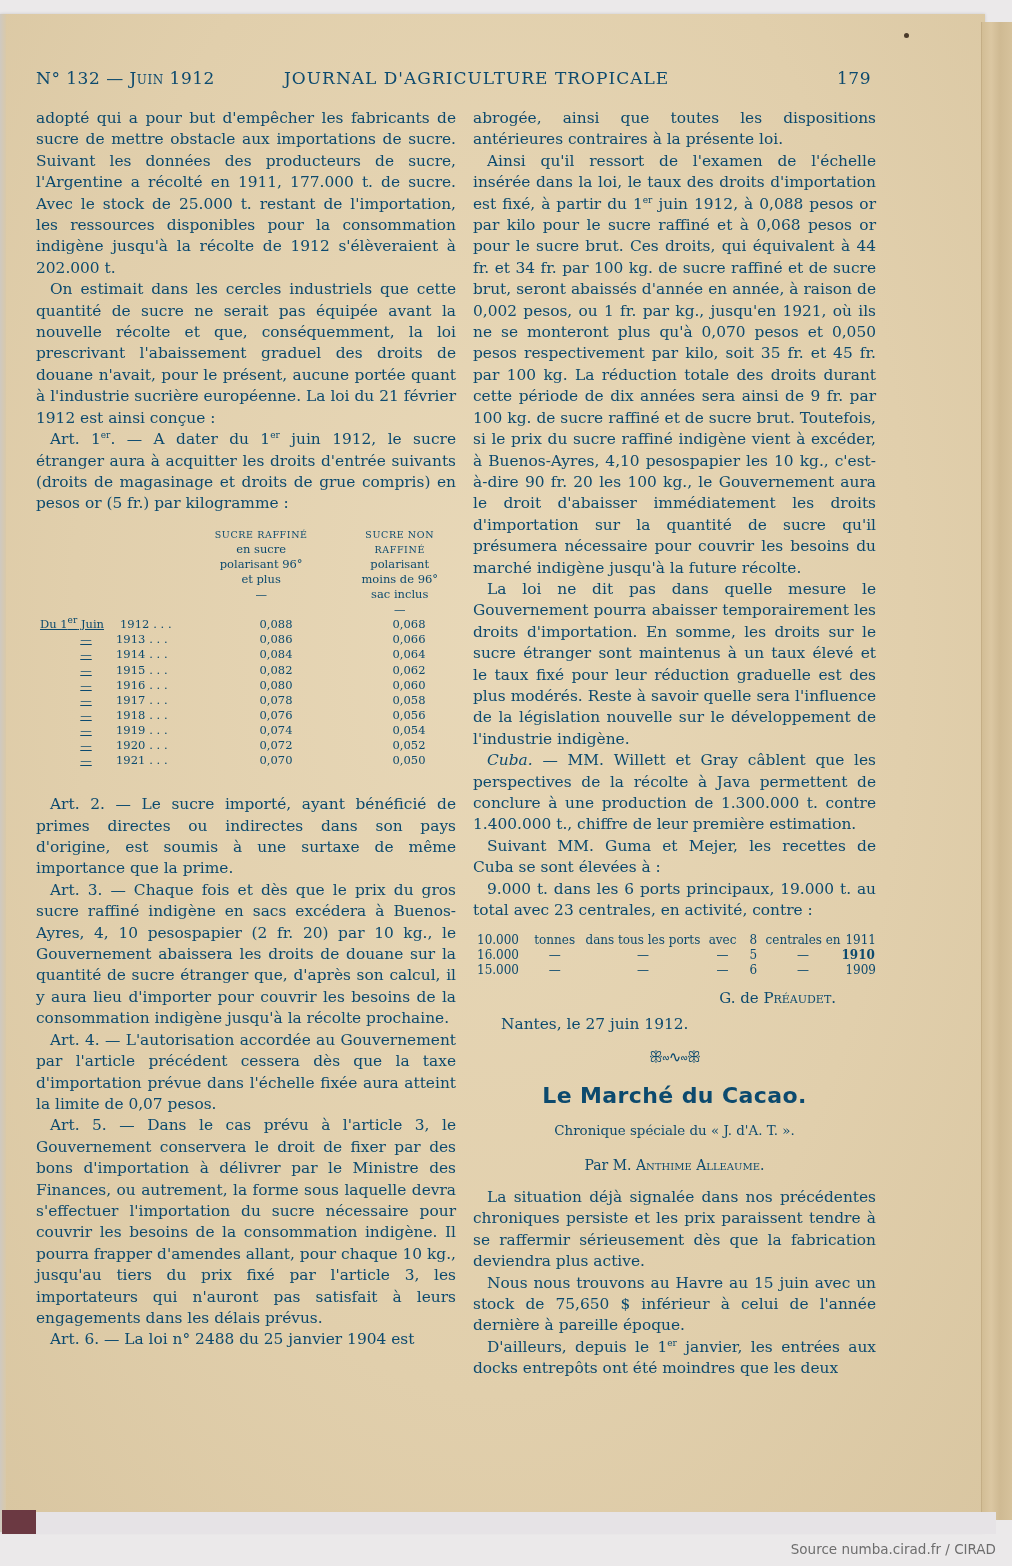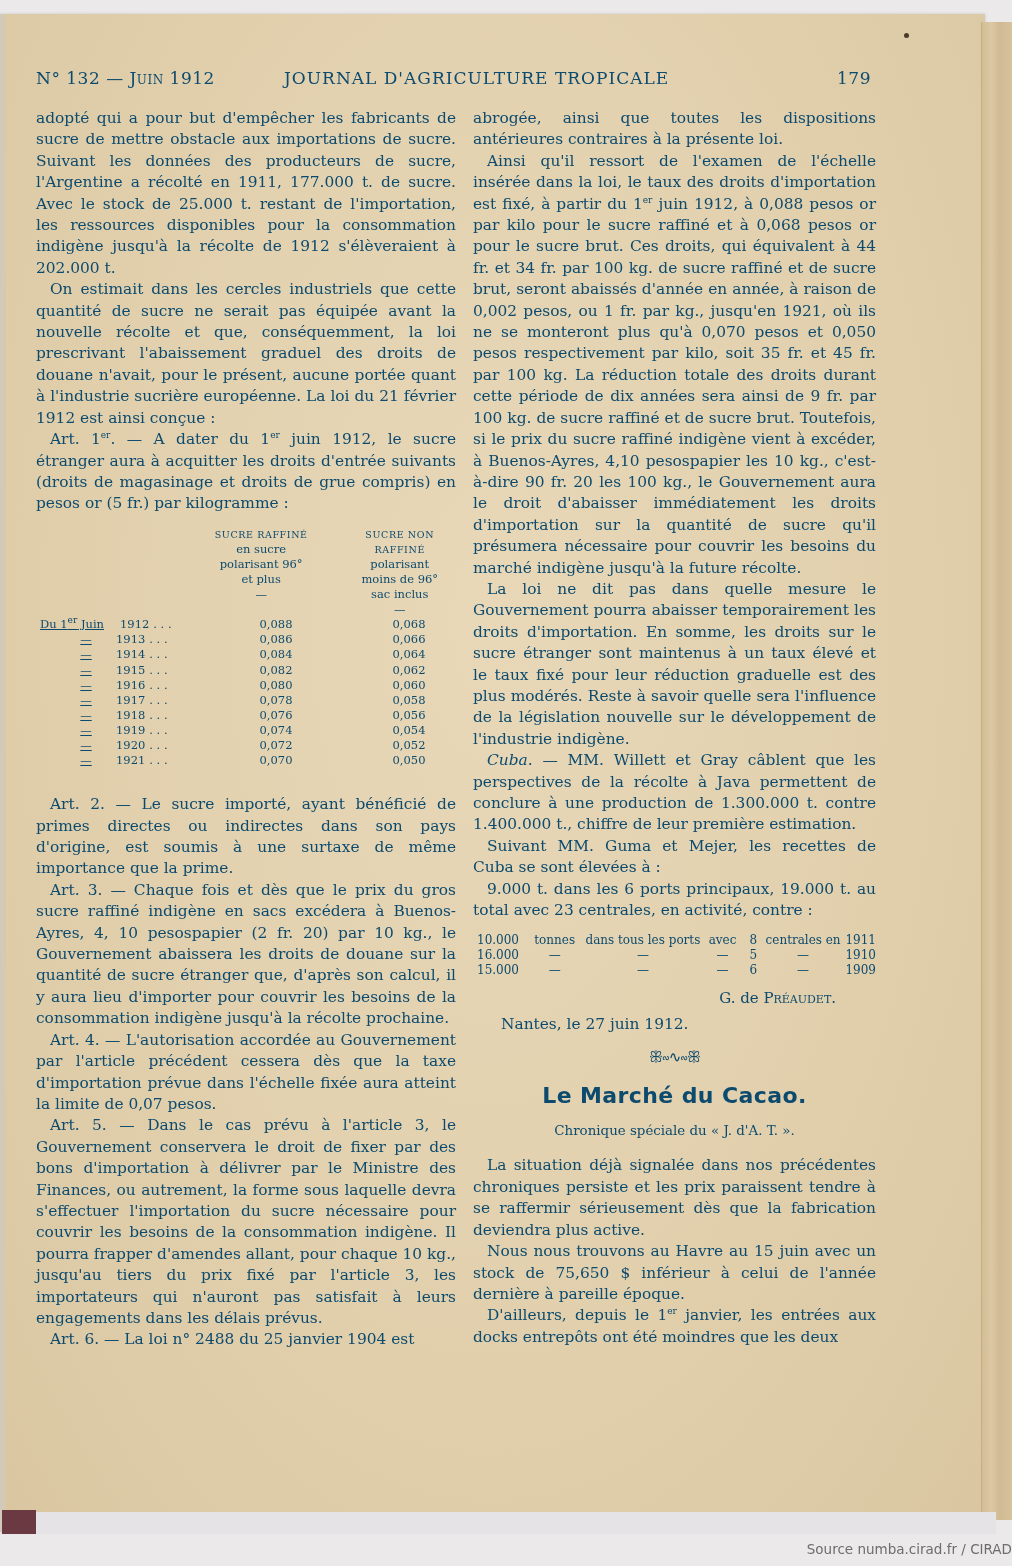--- a/index.html
+++ b/index.html
@@ -76,21 +76,21 @@
   .ornament { text-align: center; font-size: 15px; margin: 12px 0 6px 0; letter-spacing: -1px; }
   .section-title {
     text-align: center; font-family: "DejaVu Sans", sans-serif; font-weight: bold;
     font-size: 22px; margin: 16px 0 8px 0; letter-spacing: 0.4px;
   }
   .subtitle { text-align: center; font-size: 13.4px; margin: 14px 0; }
   .author { text-align: center; font-size: 14px; margin: 8px 0 10px 0; }
   .author .sc { font-variant: small-caps; }
 
   .source {
-    position: absolute; right: 0; top: 1541px; font-family: "DejaVu Sans", sans-serif;
+    position: absolute; right: 16px; top: 1541px; font-family: "DejaVu Sans", sans-serif;
     font-size: 13.5px; color: #6d6d6d;
   }
 </style>
 </head>
 <body>
 
 <div class="page"></div>
 <div class="spine"></div>
 <div class="page-edge"></div>
 <div class="bottom-strip"></div>
@@ -238,38 +238,39 @@
         <span style="width: 80px; text-align: center;">centrales en</span>
         <span style="width: 36px; text-align: right;">1911</span>
       </div>
       <div class="r">
         <span style="width: 52px; text-align: left;">16.000</span>
         <span style="width: 58px; text-align: center;">—</span>
         <span style="width: 126px; text-align: center;">—</span>
         <span style="width: 40px; text-align: center;">—</span>
         <span style="width: 24px; text-align: center;">5</span>
         <span style="width: 80px; text-align: center;">—</span>
-        <span style="width: 36px; text-align: right;">1910</span>
+        <span style="width: 36px; text-align: left; font-weight: bold;">1910</span>
       </div>
       <div class="r">
         <span style="width: 52px; text-align: left;">15.000</span>
         <span style="width: 58px; text-align: center;">—</span>
         <span style="width: 126px; text-align: center;">—</span>
         <span style="width: 40px; text-align: center;">—</span>
         <span style="width: 24px; text-align: center;">6</span>
         <span style="width: 80px; text-align: center;">—</span>
         <span style="width: 36px; text-align: right;">1909</span>
       </div>
     </div>
 
   <div class="sig"><span>G. de </span><span class="sc">Préaudet.</span></div>
   <div class="place">Nantes, le 27 juin 1912.</div>
 
   <div class="ornament">ꕥ∾∿∾ꕥ</div>
 
   <div class="section-title">Le Marché du Cacao.</div>
   <div class="subtitle">Chronique spéciale du « J. d'A. T. ».</div>
+  <div class="author"><span>Par M. </span><span class="sc">Anthime Alleaume.</span></div>
   <p class="ind">La situation déjà signalée dans nos précédentes chroniques persiste et les prix paraissent tendre à se raffermir sérieusement dès que la fabrication deviendra plus active.</p>
   <p class="ind">Nous nous trouvons au Havre au 15 juin avec un stock de 75,650 $ inférieur à celui de l'année dernière à pareille époque.</p>
   <p class="ind"><span>D'ailleurs, depuis le 1</span><span class="sup">er</span><span> janvier, les entrées aux docks entrepôts ont été moindres que les deux</span></p>
 </div>
 
 <div class="source">Source numba.cirad.fr / CIRAD</div>
 
 </body></html>

